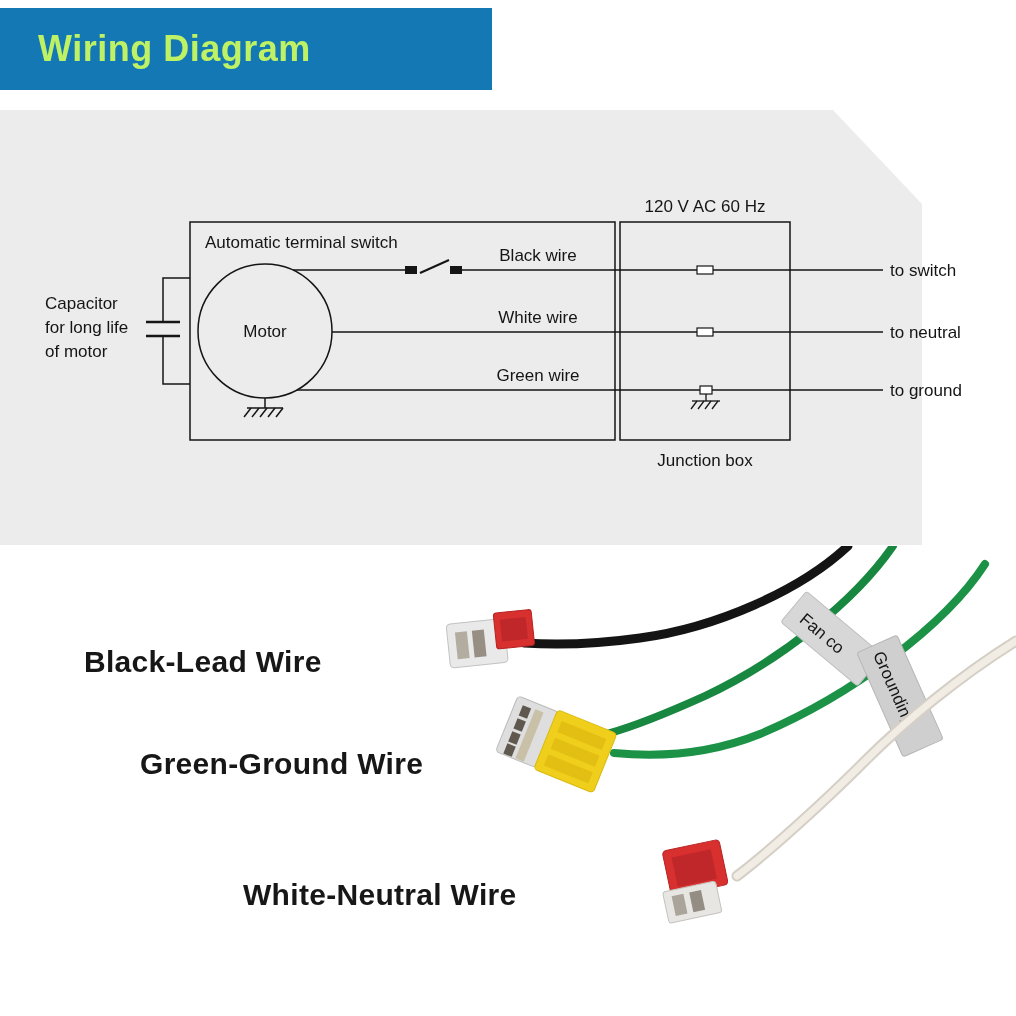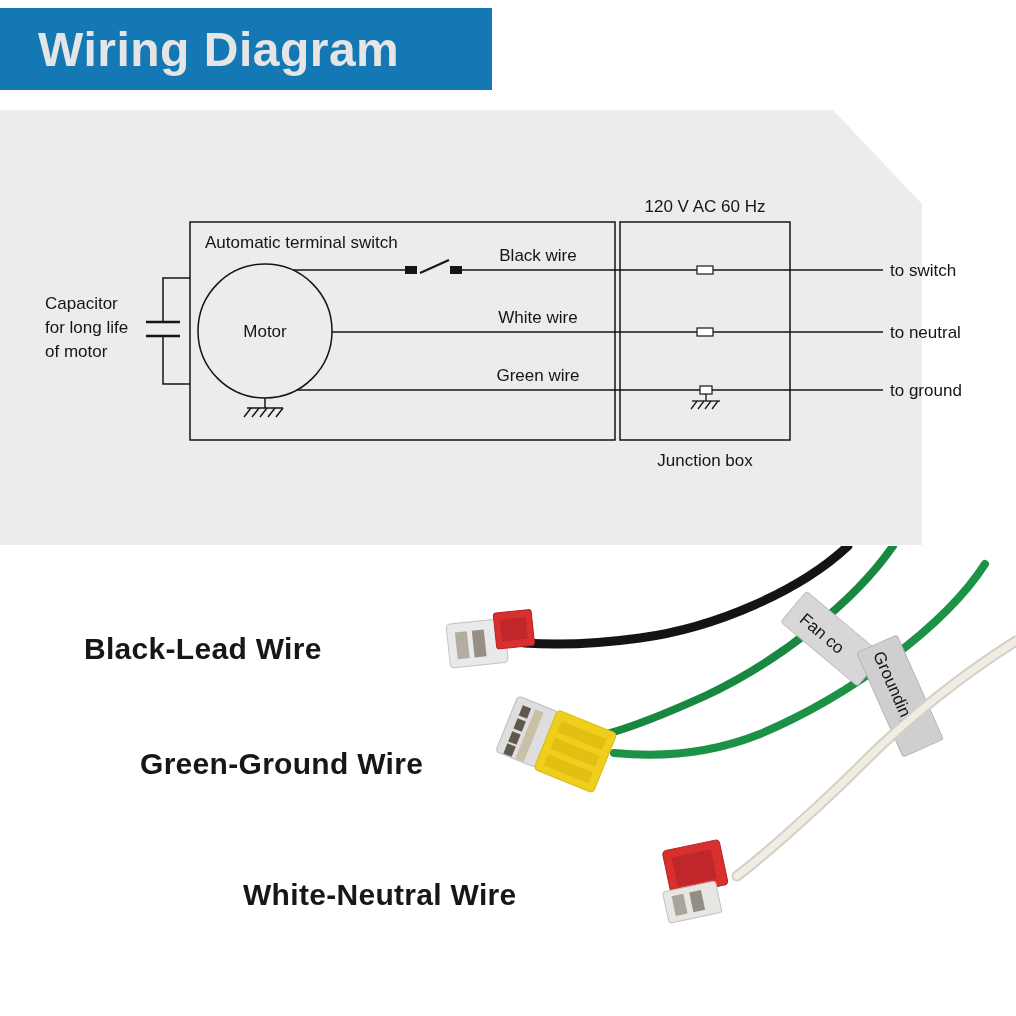--- a/index.html
+++ b/index.html
@@ -3,29 +3,29 @@
 <meta charset="utf-8">
 <style>
   * { margin:0; padding:0; box-sizing:border-box; }
   html,body { width:1016px; height:1016px; background:#ffffff; font-family:"Liberation Sans",sans-serif; }
   .page { position:relative; width:1016px; height:1016px; overflow:hidden; background:#ffffff; }
 
   .banner {
     position:absolute; left:0; top:8px; width:492px; height:82px;
     background:#1478b5; display:flex; align-items:center; padding-left:38px;
   }
-  .banner h1 { color:#e5e5e5; font-size:48px; font-weight:700; letter-spacing:0.5px; }
+  .banner h1 { color:#bef264; font-size:36px; font-weight:700; letter-spacing:0.5px; }
 
   svg.schematic-svg { position:absolute; left:0; top:0; }
   svg.photo-svg { position:absolute; left:0; top:546px; }
 
   svg text { font-family:"Liberation Sans",sans-serif; fill:#151515; font-size:17px; }
 
   .photo-label { position:absolute; font-size:30px; font-weight:600; color:#171717; letter-spacing:0.3px; }
-  #label-black  { left:84px;  top:632px; }
+  #label-black  { left:84px;  top:645px; }
   #label-green  { left:140px; top:747px; }
   #label-white  { left:243px; top:878px; }
 </style>
 </head>
 <body>
 
 <div class="page">
 
   <header class="banner">
     <h1>Wiring Diagram</h1>

